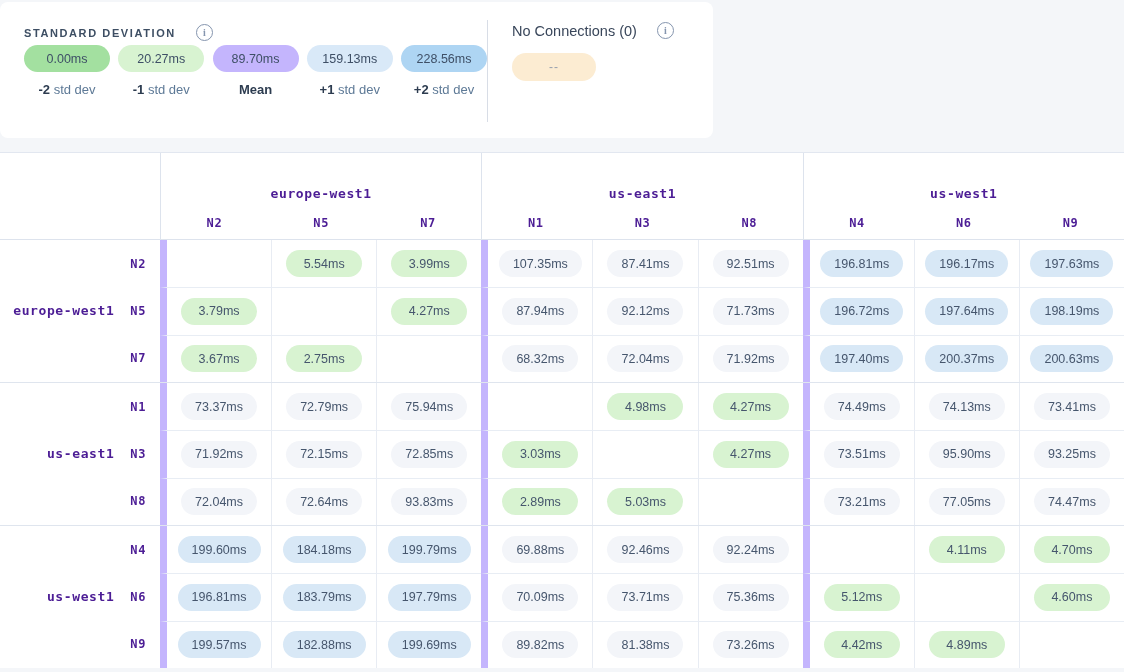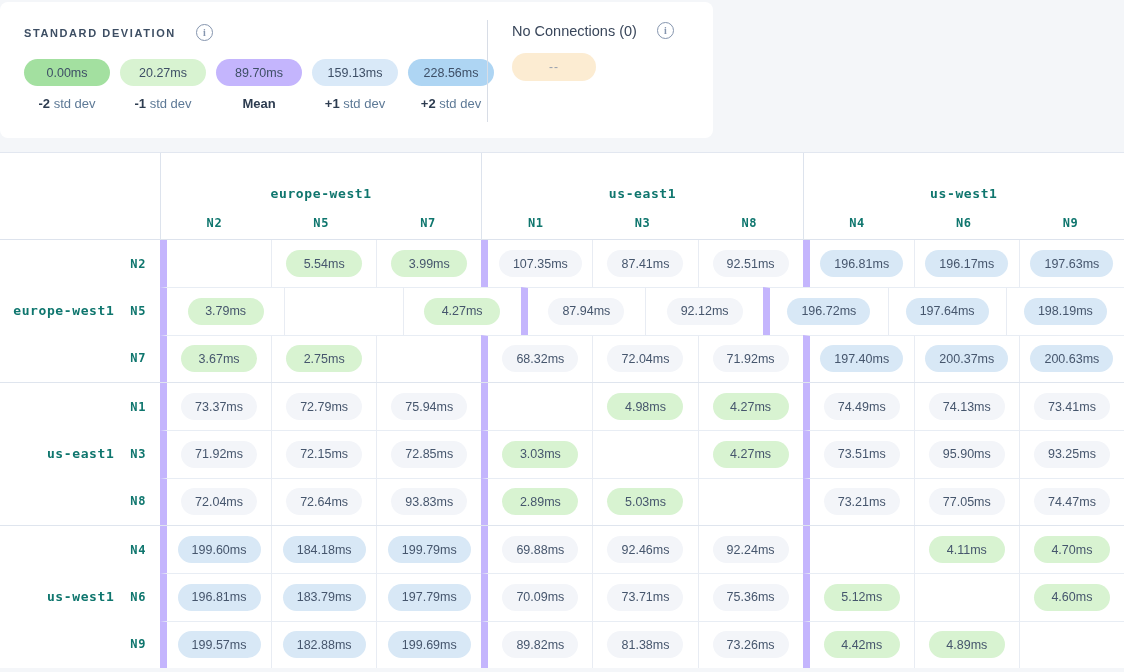--- a/index.html
+++ b/index.html
@@ -14,21 +14,21 @@
   .legend-left { padding:22px 0 0 24px; width:487px; }
   .legend-title-row { display:flex; align-items:center; gap:20px; }
   .legend-title {
     font-size:11px; font-weight:bold; letter-spacing:1.6px; color:#3d4e63;
   }
   .info-icon {
     width:17px; height:17px; border:1.4px solid #8595ae; border-radius:50%;
     color:#8595ae; font-size:10px; font-weight:bold; font-family:"Liberation Serif", serif;
     display:inline-flex; align-items:center; justify-content:center; cursor:pointer;
   }
-  .stops { display:flex; gap:10px; margin-top:18px;justify-content:space-between; }
+  .stops { display:flex; gap:3px; margin-top:4px;justify-content:space-between; }
   .stop-col { width:86px; display:flex; flex-direction:column; align-items:center; }
   .legend-pill {
     width:86px; height:27px; border-radius:14px;
     display:flex; align-items:center; justify-content:center;
     font-size:12.5px; color:#3e4f66;
   }
   .stop-label { margin-top:10px; font-size:13px; white-space:nowrap; }
   .stop-bold { font-weight:bold; color:#2d3c50; }
   .stop-rest { color:#5d7996; }
   .legend-divider { width:1px; background:#d8dde6; margin:18px 0 16px 0; }
@@ -39,21 +39,21 @@
     display:flex; align-items:center; justify-content:center;
     font-size:12px; letter-spacing:1px; color:#97a0ae;
   }
 
   
   .matrix {
     position:absolute; left:0; top:152px; width:1124px; height:516px;
     background:#ffffff; border-top:1px solid #e2e7f0;
     display:flex; flex-direction:column;
   }
-  .mono { font-family:"DejaVu Sans Mono", monospace; font-weight:bold; color:#0f766e; }
+  .mono { font-family:"DejaVu Sans Mono", monospace; font-weight:bold; color:#4c1d95; }
   .matrix-header { height:87px; display:flex; border-bottom:1px solid #dde3ed; }
   .label-spacer { width:160px; }
   .hgroup {
     flex:1; border-left:1px solid #dde3ed;
     display:flex; flex-direction:column; justify-content:flex-end; padding-bottom:9px;
   }
   .region-name { text-align:center; font-size:13px; letter-spacing:0.6px; margin-bottom:15px; }
   .node-row { display:flex; }
   .node-name { flex:1; text-align:center; font-size:12px; letter-spacing:0.6px; }
 
@@ -193,20 +193,23 @@
         <div class="cell"></div>
         <div class="cell">
           <span class="pill tone-green">4.27ms</span>
         </div>
         <div class="cell gstart">
           <span class="pill tone-neutral">87.94ms</span>
         </div>
         <div class="cell">
           <span class="pill tone-neutral">92.12ms</span>
         </div>
+        <div class="cell">
+          <span class="pill tone-neutral">71.73ms</span>
+        </div>
         <div class="cell gstart">
           <span class="pill tone-blue">196.72ms</span>
         </div>
         <div class="cell">
           <span class="pill tone-blue">197.64ms</span>
         </div>
         <div class="cell">
           <span class="pill tone-blue">198.19ms</span>
         </div>
       </div>

